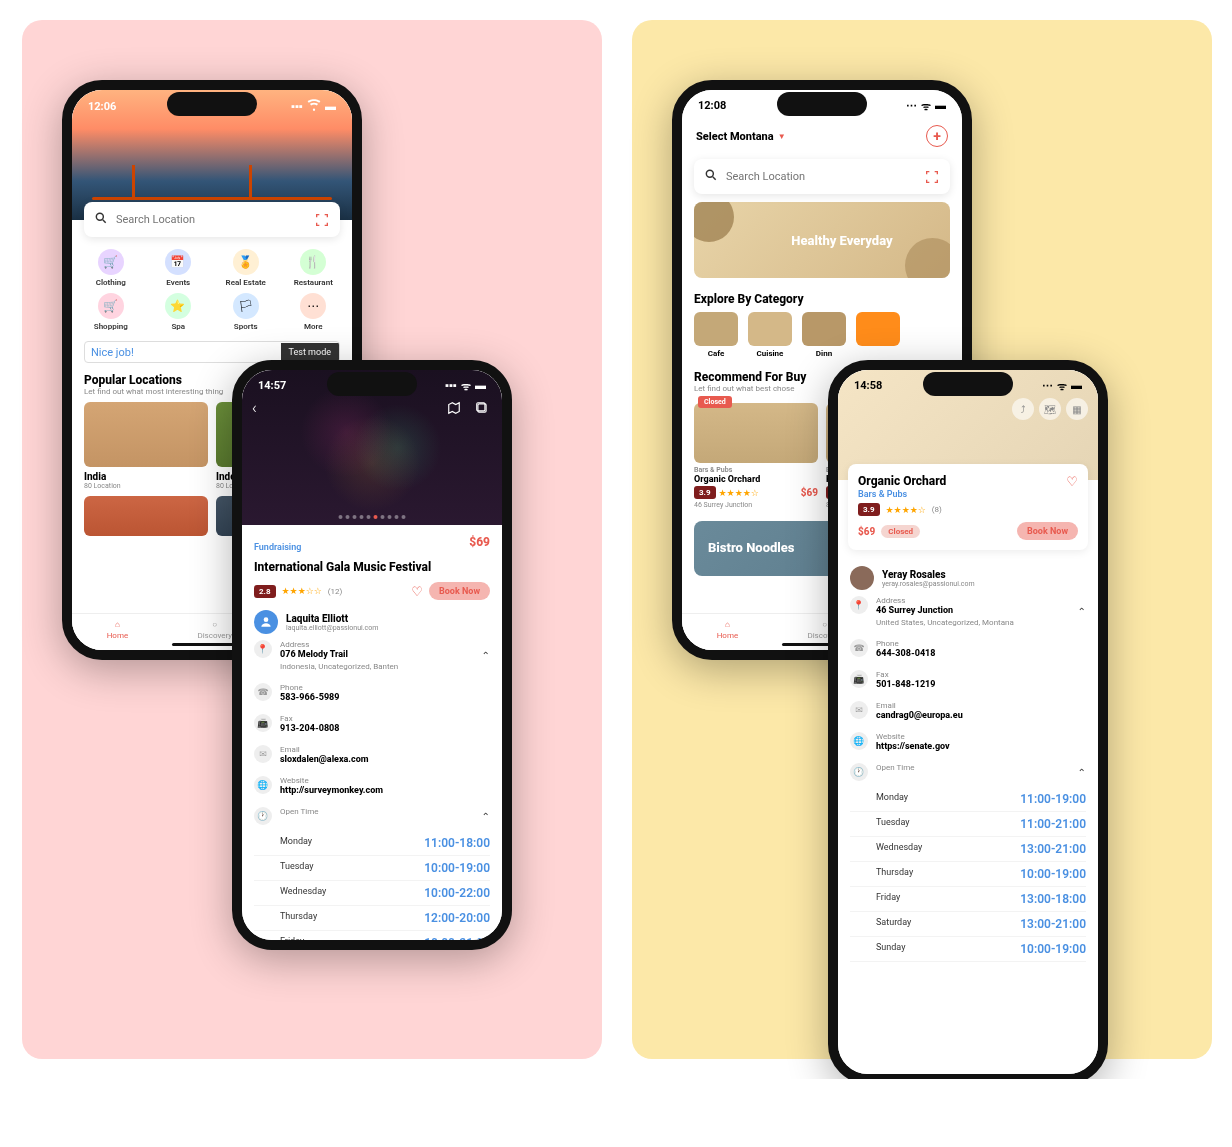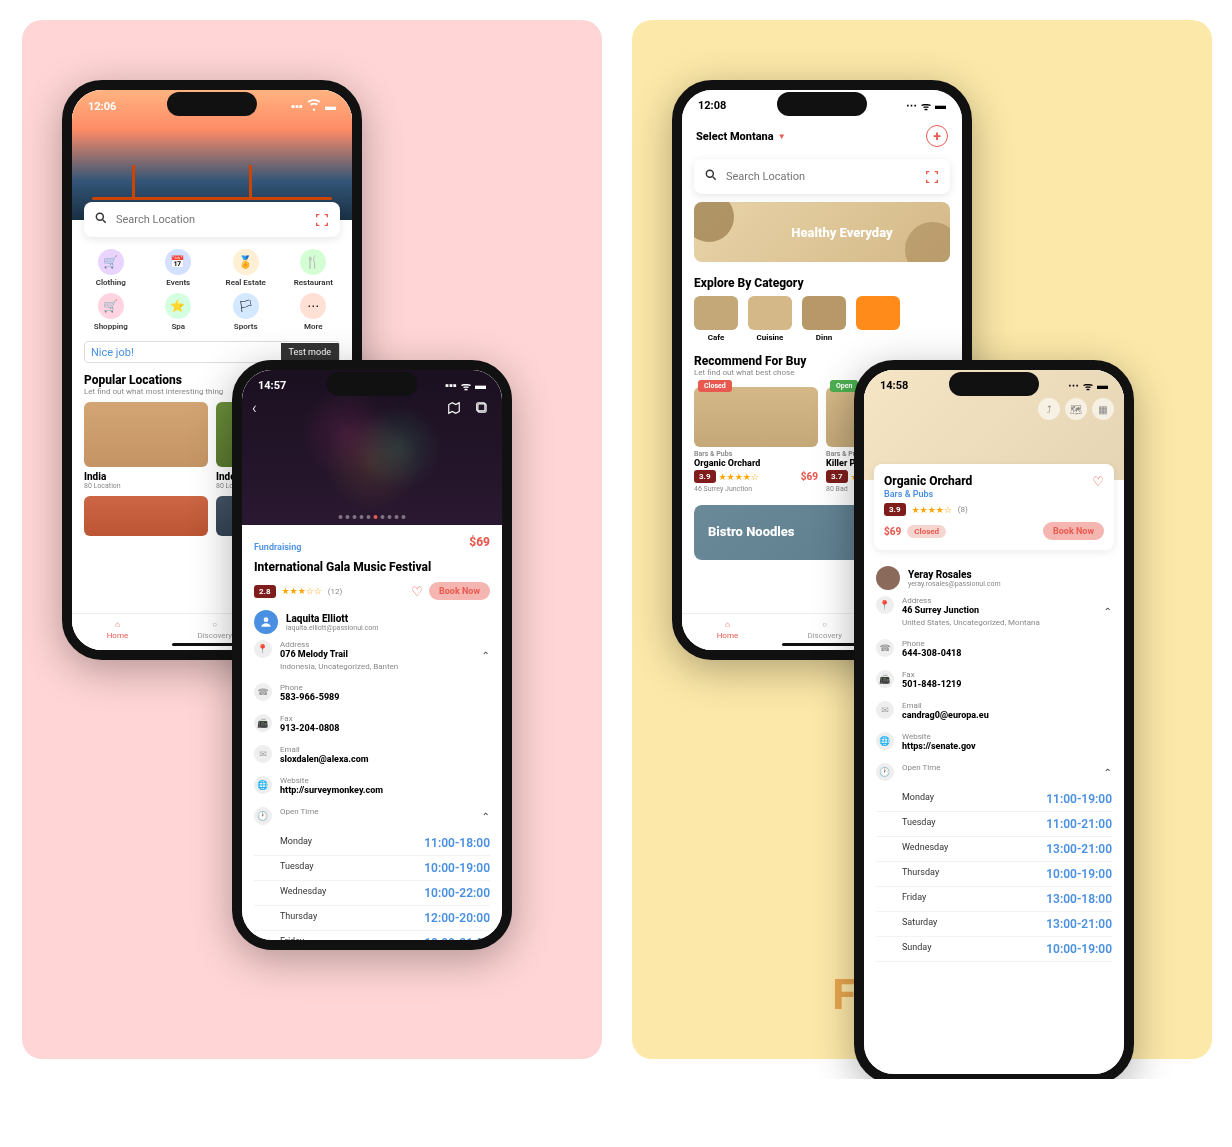--- a/index.html
+++ b/index.html
@@ -9,21 +9,21 @@
 .card-pink { background:#ffd5d5; }
 .card-yellow { background:#fce8a8; }
 .card-title { text-align:center; font-size:42px; font-weight:800; margin-top:920px; }
 .card-pink .card-title { color:#e85a4f; }
 .card-yellow .card-title { color:#e8a74f; }
 
 .phone { position:absolute; border:10px solid #111; border-radius:40px; background:#fff; overflow:hidden; box-shadow:0 10px 40px rgba(0,0,0,.3); }
 .phone-a { width:300px; height:580px; top:60px; left:40px; }
 .phone-b { width:280px; height:590px; top:340px; left:210px; z-index:2; }
 .phone-c { width:300px; height:580px; top:60px; left:40px; }
-.phone-d { width:280px; height:724px; top:340px; left:222px; z-index:2; }
+.phone-d { width:280px; height:724px; top:340px; left:196px; z-index:2; }
 
 .notch { position:absolute; top:2px; left:50%; transform:translateX(-50%); width:90px; height:24px; background:#111; border-radius:14px; z-index:10; }
 .statusbar { display:flex; justify-content:space-between; align-items:center; padding:8px 16px 4px; font-size:11px; font-weight:700; }
 .statusbar .right { display:flex; gap:4px; align-items:center; }
 
 .screen { height:100%; overflow:hidden; background:#fff; position:relative; }
 
 
 .hero { height:130px; background:linear-gradient(180deg,#ffb380 0%,#ff8c66 30%,#335577 70%,#1a3044 100%); position:relative; }
 .bridge { position:absolute; bottom:20px; left:20px; right:20px; height:3px; background:#cc4400; border-radius:2px; }
@@ -101,21 +101,21 @@
 .hours-row { display:flex; justify-content:space-between; padding:5px 0 5px 26px; border-bottom:1px solid #f3f3f3; }
 .hours-day { font-size:9px; color:#333; }
 .hours-time { font-size:12px; color:#4a90e2; font-weight:600; }
 
 
 .food-header { display:flex; justify-content:space-between; align-items:center; padding:8px 14px; }
 .select-loc { font-size:11px; font-weight:800; display:flex; align-items:center; gap:4px; }
 .select-loc .drop { color:#e85a4f; font-size:8px; }
 .add-btn { width:22px; height:22px; border:1.5px solid #e85a4f; border-radius:50%; color:#e85a4f; display:flex; align-items:center; justify-content:center; font-size:14px; font-weight:700; }
 
-.banner { margin:8px 12px; height:60px; border-radius:8px; background:linear-gradient(135deg,#e8d4a8,#d4b888); display:flex; align-items:center; justify-content:center; color:#fff; font-size:13px; font-weight:800; position:relative; overflow:hidden;padding-left:40px; }
+.banner { margin:8px 12px; height:76px; border-radius:8px; background:linear-gradient(135deg,#e8d4a8,#d4b888); display:flex; align-items:center; justify-content:center; color:#fff; font-size:13px; font-weight:800; position:relative; overflow:hidden;padding-left:40px; }
 .banner::before { content:''; position:absolute; top:-10px; left:-10px; width:50px; height:50px; border-radius:50%; background:#8a6a3a; opacity:.6; }
 .banner::after { content:''; position:absolute; bottom:-15px; right:-10px; width:55px; height:55px; border-radius:50%; background:#aa8a5a; opacity:.6; }
 
 .food-cats { display:flex; gap:10px; padding:6px 12px; }
 .food-cat { display:flex; flex-direction:column; align-items:center; gap:3px; }
 .food-cat-img { width:44px; height:34px; border-radius:6px; background:#ddd; }
 .food-cat-label { font-size:8px; font-weight:700; }
 .food-cat.orange .food-cat-img { background:#ff8c1a; }
 
 .rec-row { display:flex; gap:8px; padding:4px 12px; }

